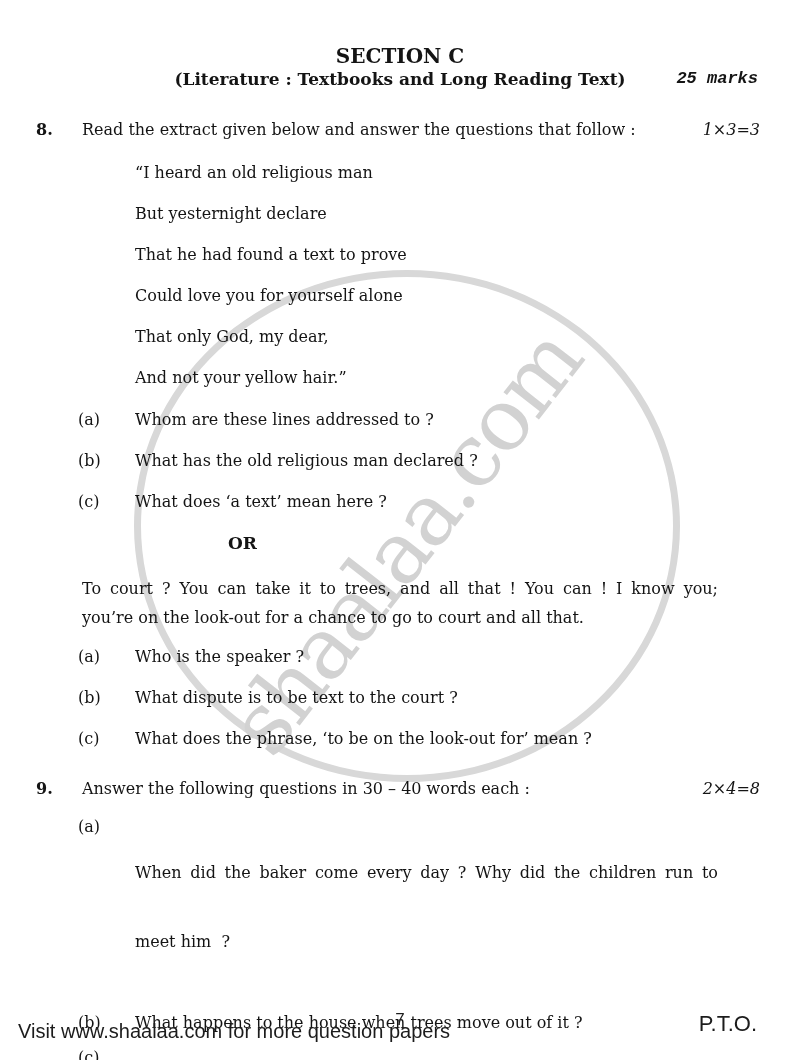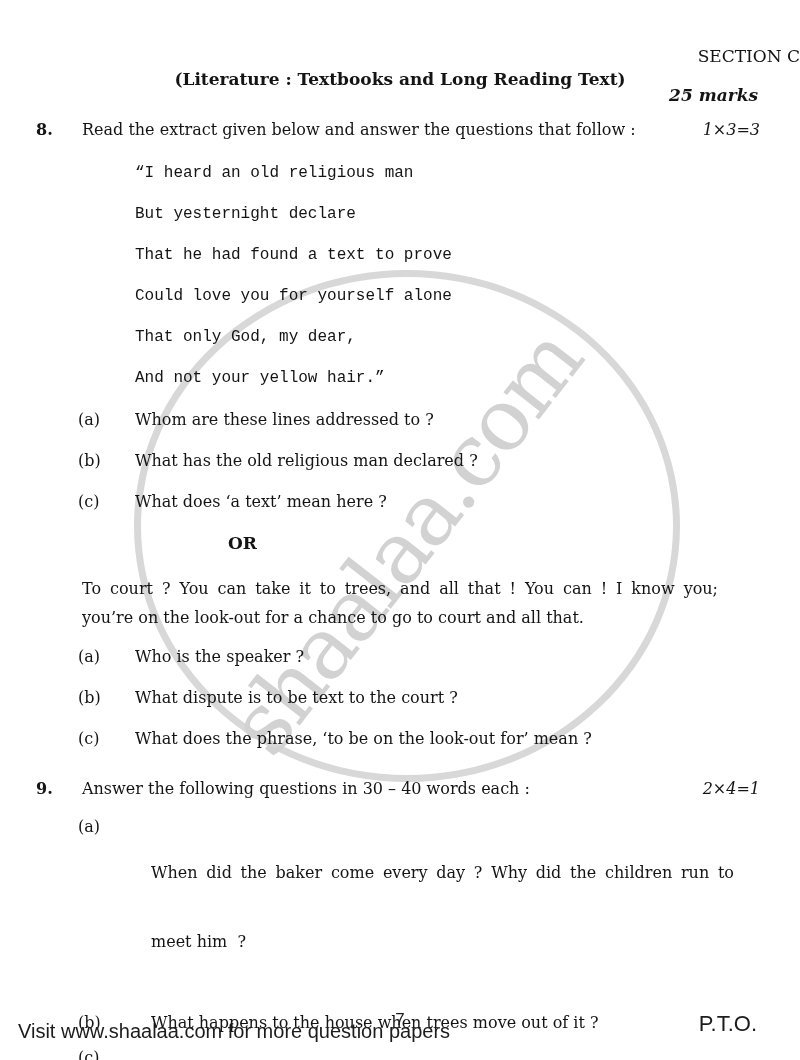--- a/index.html
+++ b/index.html
@@ -31,68 +31,69 @@
     font-family: "DejaVu Serif", serif;
     font-size: 86px;
     letter-spacing: -3px;
     color: #d2d2d2;
     z-index: 0;
     white-space: nowrap;
   }
   
   .content { position: relative; z-index: 1; padding-top: 45px; }
   .t-section {
-    text-align: right;
-    font-weight: normal;
-    font-size: 17px;
+    text-align: center;
+    font-weight: bold;
+    font-size: 20px;
     line-height: 22px;
   }
   .t-sub {
     position: relative;
     text-align: center;
     font-weight: bold;
     font-size: 17px;
     line-height: 24px;
   }
   .t-sub .marks {
     position: absolute;
-    right: 42px; top: 16px;
+    right: 42px; top: 0;
     font-style: italic;
     font-size: 17px;
+    font-family: Liberation Mono, monospace;
   }
   .q-row {
     position: relative;
     padding-left: 82px;
     padding-right: 110px;
     line-height: 22px;
     margin-top: 28px;
   }
   .q-row .qnum { position: absolute; left: 36px; top: 0; font-weight: bold; }
   .q-row .qmarks { position: absolute; right: 40px; top: 0; font-style: italic; }
-  .poem { margin: 21px 0 0 135px; font-family: Liberation Mono, monospace; }
+  .poem { margin: 21px 0 0 135px; }
   .poem-line { line-height: 22px; margin: 0 0 19px 0; }
   .poem-line:last-child { margin-bottom: 0; }
   .subq-block { margin-top: 20px; }
   .subq-block.alt { margin-top: 14px; }
   .subq { display: flex; margin-left: 78px; margin-bottom: 19px; line-height: 22px; }
   .subq:last-child { margin-bottom: 0; }
   .subq .lab { width: 57px; flex-shrink: 0; }
   .subq .txt { white-space: pre-wrap; }
   .or-sep {
     margin: 19px 0 0 228px;
     font-weight: bold;
     font-size: 17px;
     line-height: 22px;
   }
   .passage { margin: 20px 0 0 82px; width: 636px; line-height: 29px; }
   .jfull { text-align: justify; text-align-last: justify; text-justify: inter-word; }
   .q9-block { margin-top: 15px; }
   .subq9 { display: flex; margin-left: 78px; margin-bottom: 12px; line-height: 23px; }
   .subq9 .lab { width: 57px; flex-shrink: 0; }
-  .subq9 .txt { width: 583px; white-space: pre-wrap; margin-left: 16px; }
+  .subq9 .txt { width: 583px; white-space: pre-wrap; }
   
   .f-sans { font-family: "Liberation Sans", sans-serif; color: #1c1c1c; }
   .footer-code { position: absolute; left: 38px; top: 1050px; font-size: 17px; z-index: 2; margin-top: 47px; }
   .footer-page { position: absolute; left: 0; right: 0; top: 1010px; text-align: center; font-size: 17px; z-index: 2; }
   .footer-pto { position: absolute; right: 43px; top: 1011px; font-size: 22px; z-index: 2; }
   .footer-promo { position: absolute; left: 18px; top: 1020px; font-size: 20px; z-index: 2; }
 </style>
 </head>
 <body>
 
@@ -157,21 +158,21 @@
       </div>
       <div class="subq">
         <span class="lab">(c)</span>
         <span class="txt">What does the phrase, ‘to be on the look-out for’ mean ?</span>
       </div>
     </div>
 
     <div class="q-row">
       <span class="qnum">9.</span>
       <span>Answer the following questions in 30 – 40 words each :</span>
-      <span class="qmarks">2×4=1</span>
+      <span class="qmarks">2×4=8</span>
     </div>
 
     <div class="q9-block">
       <div class="subq9">
         <span class="lab">(a)</span>
         <span class="txt">
           <div class="jfull">When did the baker come every day ? Why did the children run to</div>
           <div>meet him  ?</div>
         </span>
       </div>

